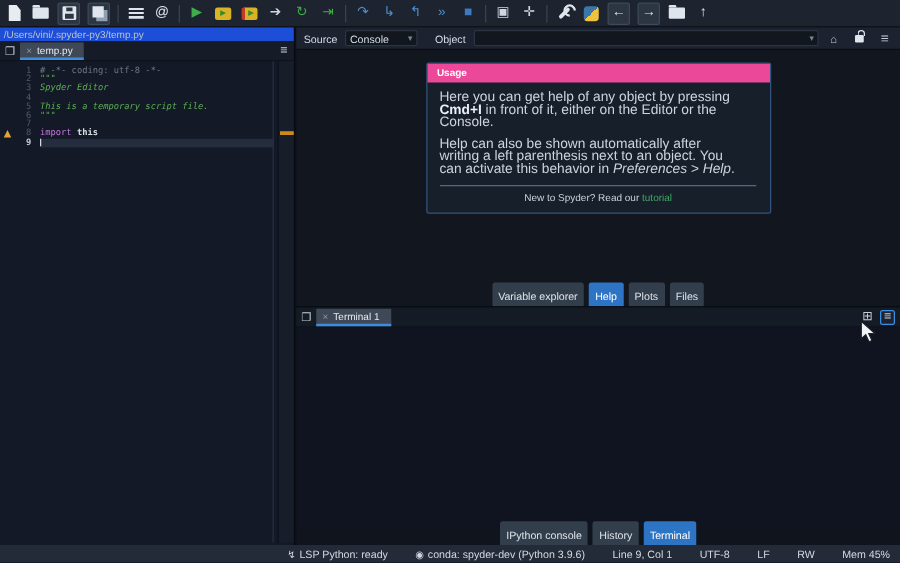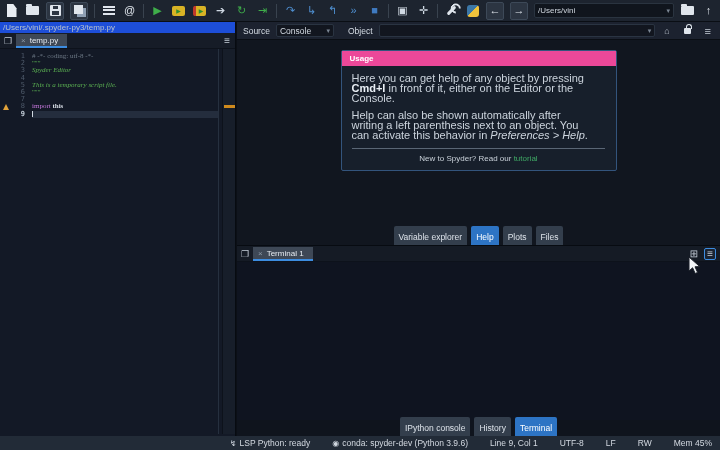--- a/index.html
+++ b/index.html
@@ -43,21 +43,21 @@
   .ed-tab .x { color:#8b97a5; font-size:8px; }
   .tab-menu { margin-left:auto; font-size:10px; color:#c5cdd8; padding:0 5px 2px 0; }
   .editor-body { position:absolute; left:0; top:27px; right:0; bottom:2px; background:#131926;
     font-family:"DejaVu Sans Mono", monospace; font-size:7px; line-height:7.2px; }
   .gutter { position:absolute; left:0; top:4px; width:30px; }
   .g-row { height:7.2px; display:flex; align-items:center; }
   .g-warn { width:11px; display:flex; justify-content:center; }
   .warn-tri { width:0; height:0; border-left:3.5px solid transparent; border-right:3.5px solid transparent; border-bottom:6px solid #e2a33a; }
   .g-num { flex:1; text-align:right; padding-right:5px; color:#4e5a6a; }
   .g-num.cur { color:#c7d1dc; font-weight:bold; }
-  .code { position:absolute; left:32px; top:4px; right:16px;font-family:Liberation Serif, serif; }
+  .code { position:absolute; left:32px; top:4px; right:16px; }
   .code-line { height:7.2px; white-space:pre; display:flex; align-items:center; }
   .code-line.current { background:#242d3d; }
   .code-line.current::before { content:""; width:1px; height:6.5px; background:#d0d8e0; margin-right:1px; }
   .comment { color:#6e7a87; }
   .string { color:#5bb152; }
   .docstring { color:#5bb152; font-style:italic; }
   .keyword { color:#c678dd; }
   .plain-bold { color:#d8dee6; font-weight:bold; }
   .edge-line { position:absolute; left:218px; top:0; bottom:0; width:1px; background:#26303f; }
   .scroll-col { position:absolute; left:222px; top:0; bottom:0; right:0; background:#171e2a; border-left:1px solid #0d121b; }
@@ -156,24 +156,20 @@
       <div class="tb-sep"></div>
       <div class="tb-icon">
         <span class="ic-wrench" style="display: flex; align-items: center; justify-content: center;"></span>
       </div>
       <div class="tb-icon">
         <span class="ic-python" style="display: flex; align-items: center; justify-content: center;"></span>
       </div>
       <div class="tb-icon boxed" style="color: rgb(223, 229, 236);">←</div>
       <div class="tb-icon boxed" style="color: rgb(223, 229, 236);">→</div>
     </div>
-  <div class="path-box">
-    <span class="val">/Users/vini</span>
-    <span class="caret">▾</span>
-  </div>
   <div class="tb-icon">
       <span class="ic-folder"></span>
     </div>
   <div class="tb-icon" style="font-weight:bold;">↑</div>
 </div>
 
 <div class="main">
 
   <div class="editor-pane">
     <div class="breadcrumb">/Users/vini/.spyder-py3/temp.py</div>

